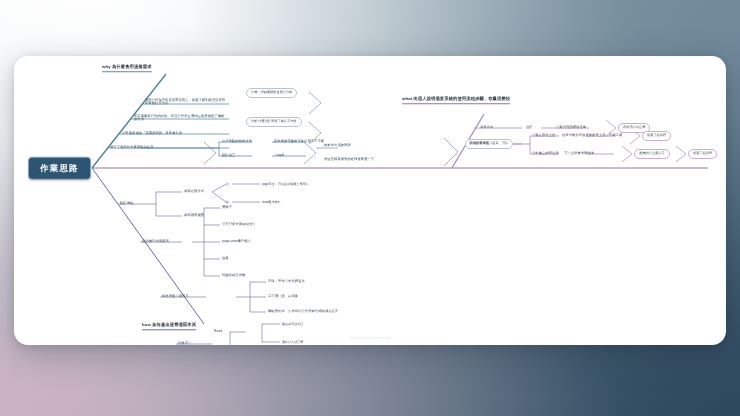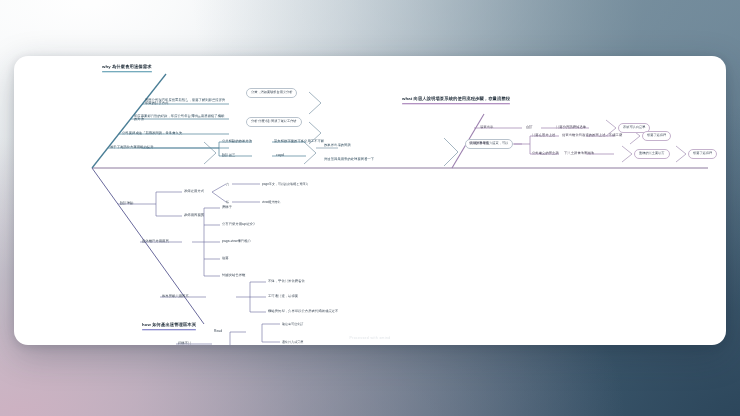--- a/index.html
+++ b/index.html
@@ -127,20 +127,23 @@
       <line x1="162" y1="288" x2="198" y2="288" stroke="#6a6a9c" stroke-width=".6"></line>
       <line x1="216" y1="276" x2="216" y2="300" stroke="#6a6a9c" stroke-width=".6"></line>
       <line x1="216" y1="276" x2="232" y2="276" stroke="#6a6a9c" stroke-width=".6"></line>
       <line x1="216" y1="300" x2="252" y2="300" stroke="#6a6a9c" stroke-width=".6"></line>
       <line x1="248" y1="268" x2="248" y2="286" stroke="#6a6a9c" stroke-width=".6"></line>
       <line x1="248" y1="268" x2="266" y2="268" stroke="#6a6a9c" stroke-width=".6"></line>
       <line x1="248" y1="286" x2="266" y2="286" stroke="#6a6a9c" stroke-width=".6"></line>
       <line x1="252" y1="300" x2="278" y2="300" stroke="#6a6a9c" stroke-width=".6"></line>
     </svg>
 
+    <div class="nd root">
+      <span>作業思路</span>
+    </div>
 
     <div class="nd hdr" style="left:88px;top:14px;">
       <span>why 為什麼會用這個需求</span>
       <span class="ul" style="background:#4a90a8"></span>
     </div>
     <div class="nd t c" style="left:131px;top:46px;max-width:82px;white-space:normal;">實際公司現有年度投置新報告，需要了解到那些流派與年費的計算方式</div>
     <div class="nd t c" style="left:120px;top:62px;max-width:92px;white-space:normal;">年度專案部門別的紀錄，年度公司年台灣地區業務規格了機能的方法</div>
     <div class="nd t c" style="left:108px;top:78px;">公司要經成這「新職系問題」常常會久失</div>
     <div class="nd t c" style="left:96px;top:92px;">基于了資訊化方案用能力提升</div>
     <div class="nd t c" style="left:208px;top:86px;">公共短斷的效果方法</div>

